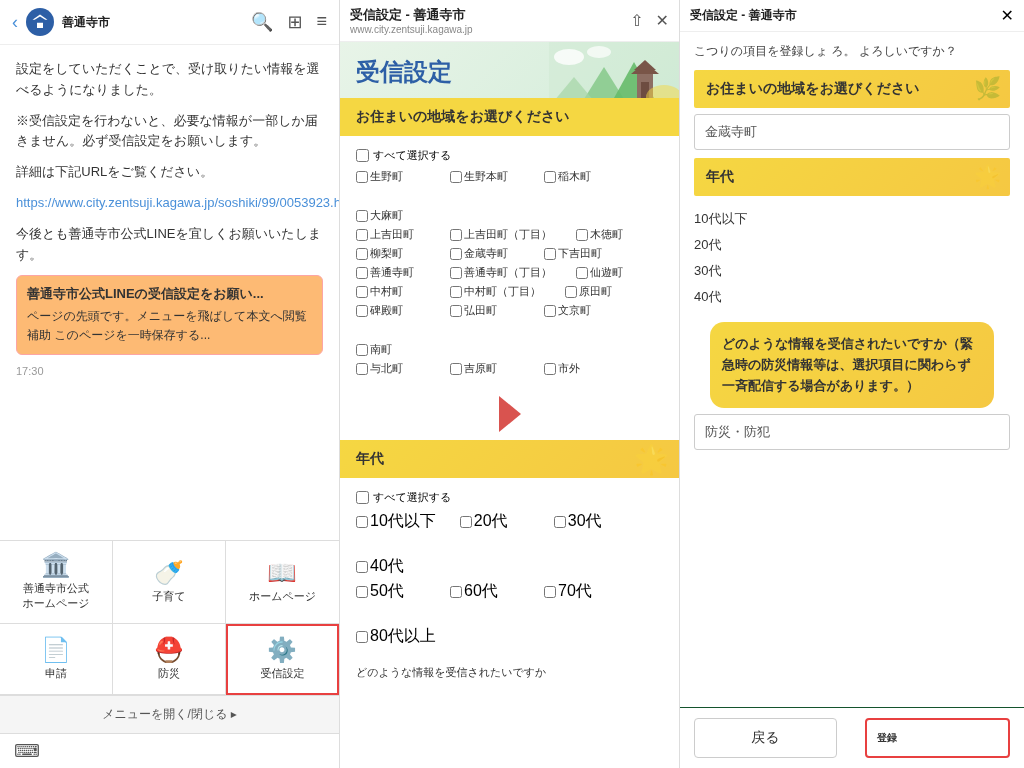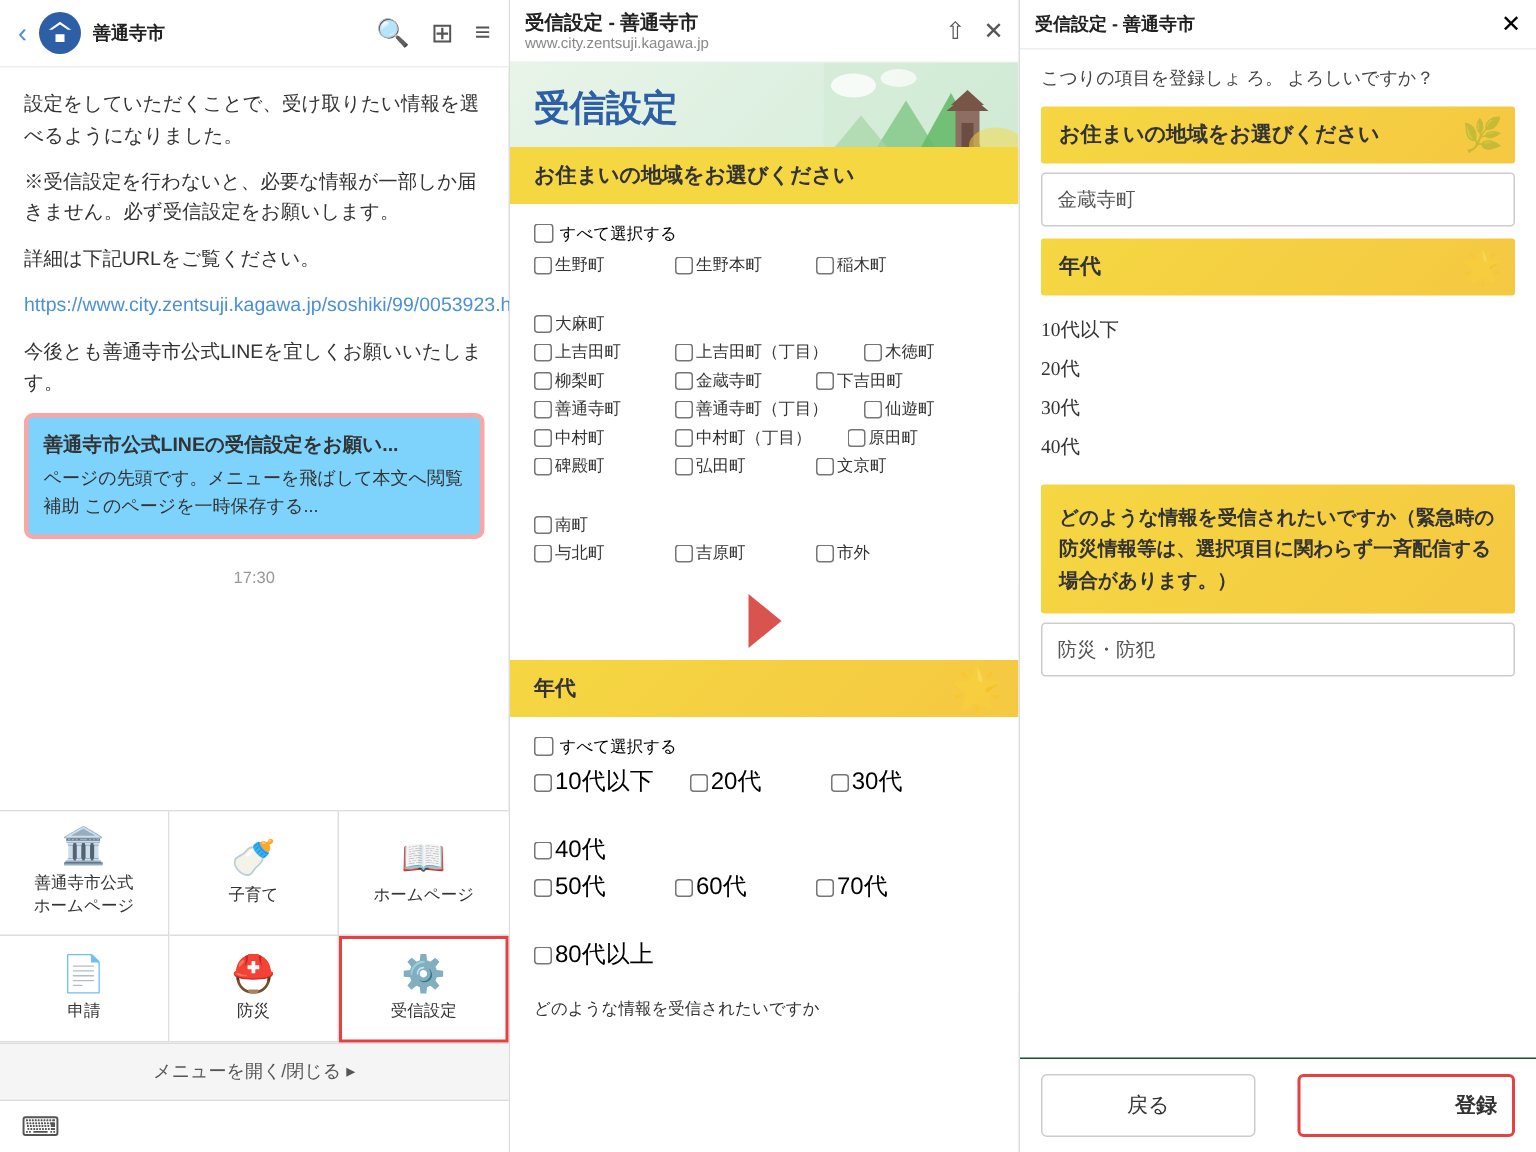--- a/index.html
+++ b/index.html
@@ -60,38 +60,38 @@
       flex: 1;
       overflow-y: auto;
       padding: 14px 16px;
       font-size: 13px;
       color: #333;
       line-height: 1.6;
     }
     .left-content p { margin-bottom: 10px; }
     .left-content a { color: #4a90d9; text-decoration: none; }
     .left-content .card-link {
-      border: 3px solid #fca5a5;
+      border: 1px solid #fca5a5;
       border-radius: 6px;
       padding: 8px 10px;
       margin-top: 8px;
       font-size: 12px;
       color: #333;
-      background: #7dd3fc;
+      background: #fdba74;
     }
     .left-content .card-link-title {
       font-weight: bold;
       font-size: 13px;
       margin-bottom: 2px;
     }
     .left-content .timestamp {
-      text-align: center;
+      text-align: left;
       color: #999;
       font-size: 11px;
-      margin-top: 18px;
+      margin-top: 8px;
     }
     .left-menu {
       background: #f5f5f5;
       border-top: 1px solid #ddd;
     }
     .left-menu-grid {
       display: grid;
       grid-template-columns: repeat(3, 1fr);
       border-bottom: 1px solid #ddd;
     }
@@ -252,21 +252,20 @@
     .right-header-title {
       flex: 1;
       font-size: 12px;
       font-weight: bold;
       color: #222;
     }
     .right-content {
       flex: 1;
       overflow-y: auto;
       padding: 10px 14px;
-      font-family: Liberation Serif, serif;
     }
     .right-intro {
       font-size: 12px;
       color: #444;
       margin-bottom: 10px;
       line-height: 1.5;
     }
     .right-section-header {
       background: #f5d742;
       padding: 10px 12px;
@@ -295,22 +294,22 @@
     }
     .age-option {
       padding: 2px 0;
     }
     .right-question {
       background: #f5d742;
       padding: 12px;
       font-size: 13px;
       font-weight: bold;
       color: #333;
-      margin: 8px 0 6px;
-      border-radius: 2px;
+      margin: 8px 16px 6px;
+      border-radius: 14px;
       line-height: 1.6;
     }
     .right-info-field {
       border: 1px solid #ccc;
       padding: 8px 10px;
       font-size: 13px;
       color: #555;
       border-radius: 3px;
       background: #fff;
     }
@@ -330,23 +329,23 @@
       cursor: pointer;
       text-align: center;
       color: #333;
     }
     .btn-register {
       flex: 1;
       padding: 10px;
       background: #fff;
       border: 2px solid #e84040;
       border-radius: 4px;
-      font-size: 14px;
+      font-size: 10px;
       cursor: pointer;
-      text-align: right;
+      text-align: left;
       color: #333;
       font-weight: bold;
     }
 
     
     .banner-decoration {
       position: absolute;
       right: 0;
       top: 0;
       width: 130px;

